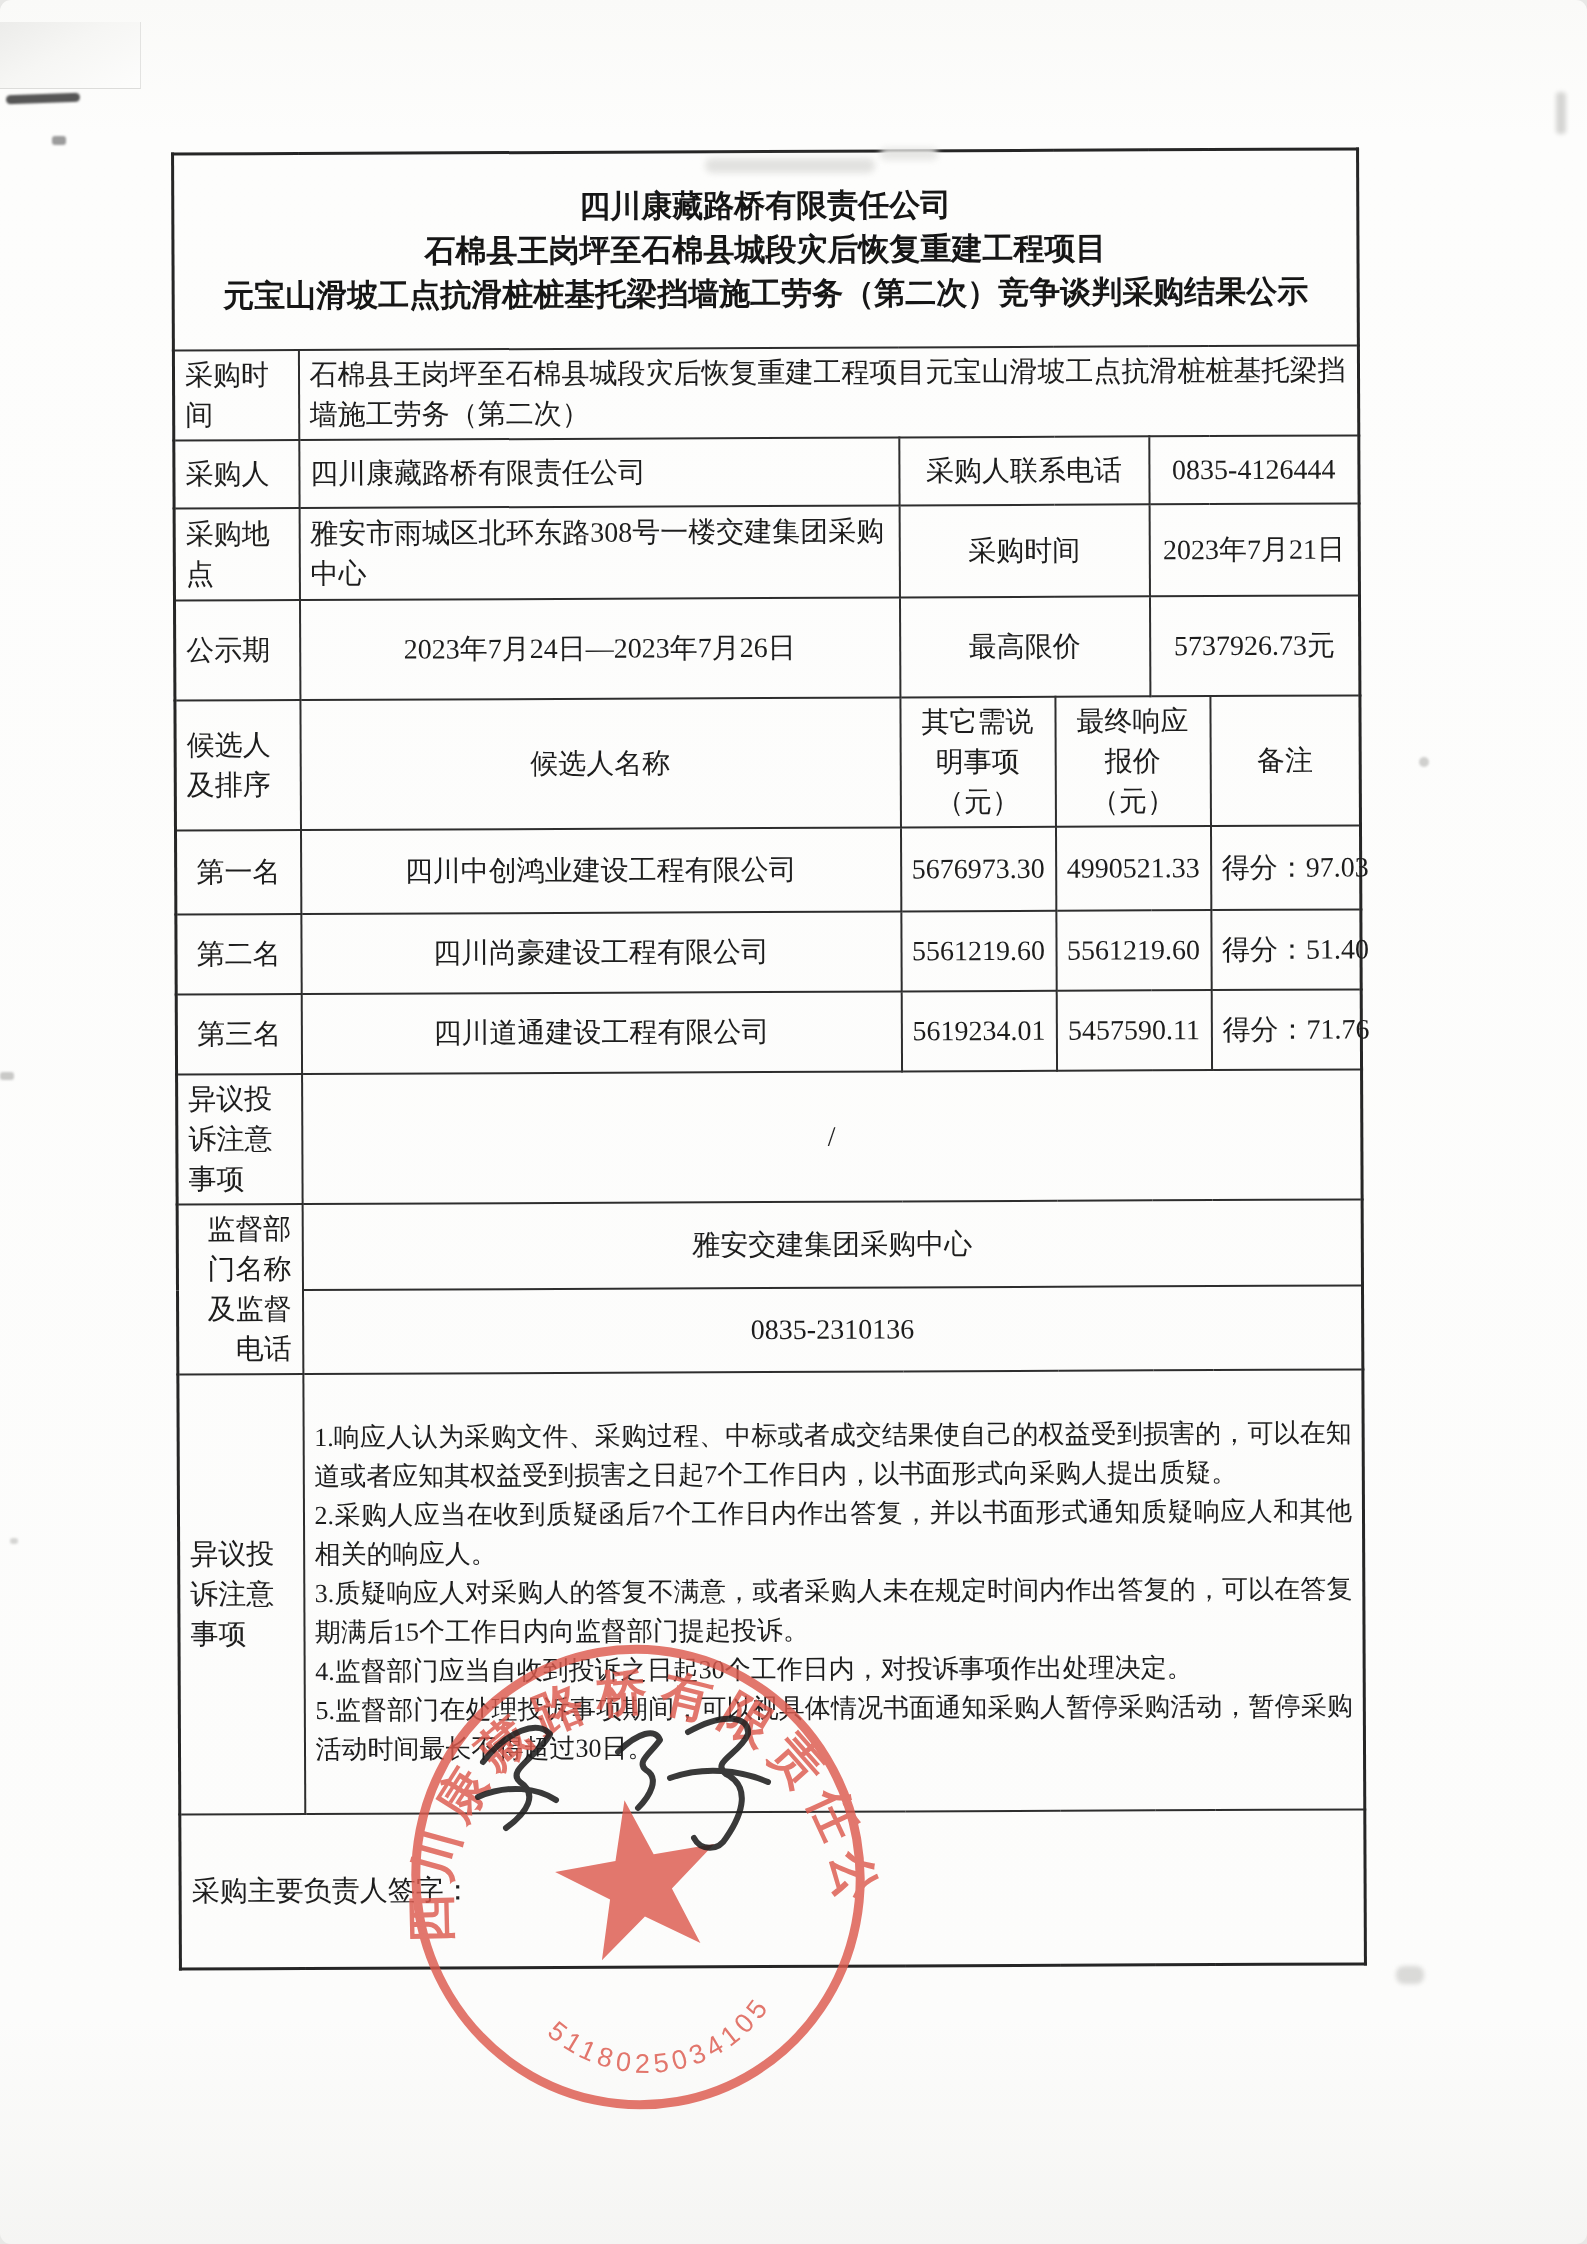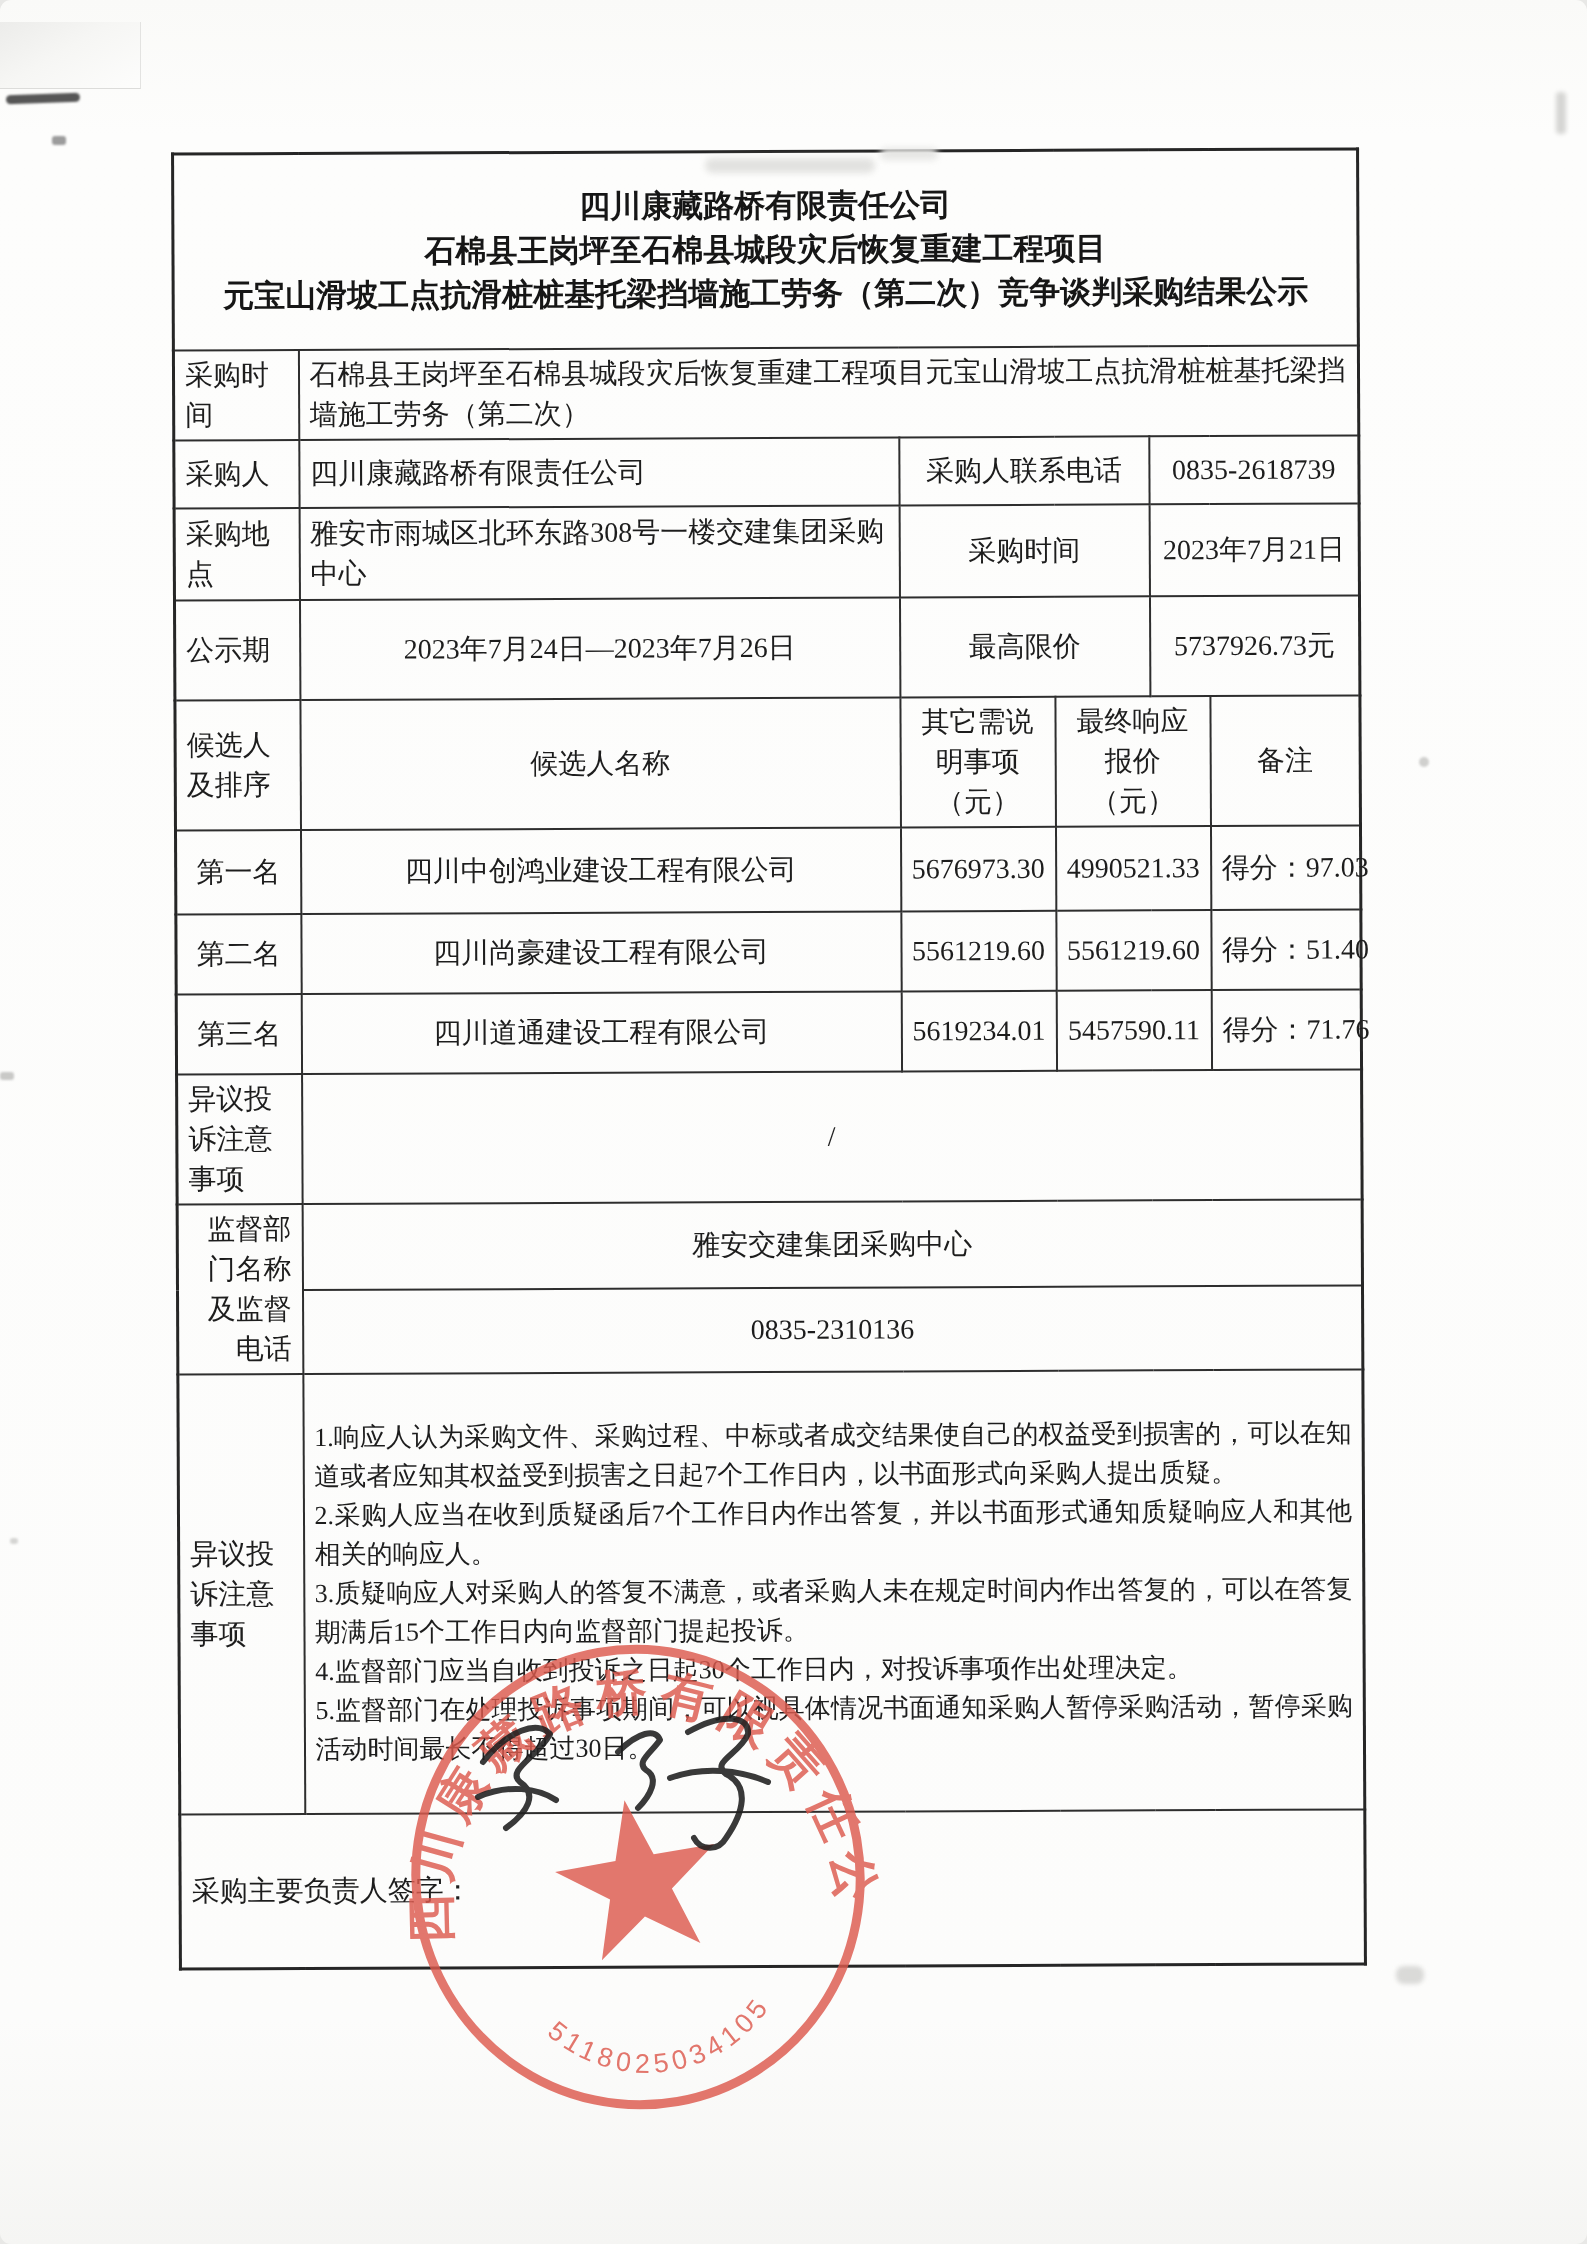--- a/index.html
+++ b/index.html
@@ -82,21 +82,21 @@
 
         <tr style="height:84px">
           <td class="lab">采购时间</td>
           <td colspan="5" class="val-left">石棉县王岗坪至石棉县城段灾后恢复重建工程项目元宝山滑坡工点抗滑桩桩基托梁挡墙施工劳务（第二次）</td>
         </tr>
 
         <tr style="height:68px">
           <td class="lab">采购人</td>
           <td class="val-left">四川康藏路桥有限责任公司</td>
           <td colspan="2" class="cc">采购人联系电话</td>
-          <td colspan="2" class="cc num">0835-2618739</td>
+          <td colspan="2" class="cc num">0835-4126444</td>
         </tr>
 
         <tr style="height:92px">
           <td class="lab">采购地点</td>
           <td class="val-left">雅安市雨城区北环东路308号一楼交建集团采购中心</td>
           <td colspan="2" class="cc">采购时间</td>
           <td colspan="2" class="cc">2023年7月21日</td>
         </tr>
 
         <tr style="height:100px" class="dbl">

